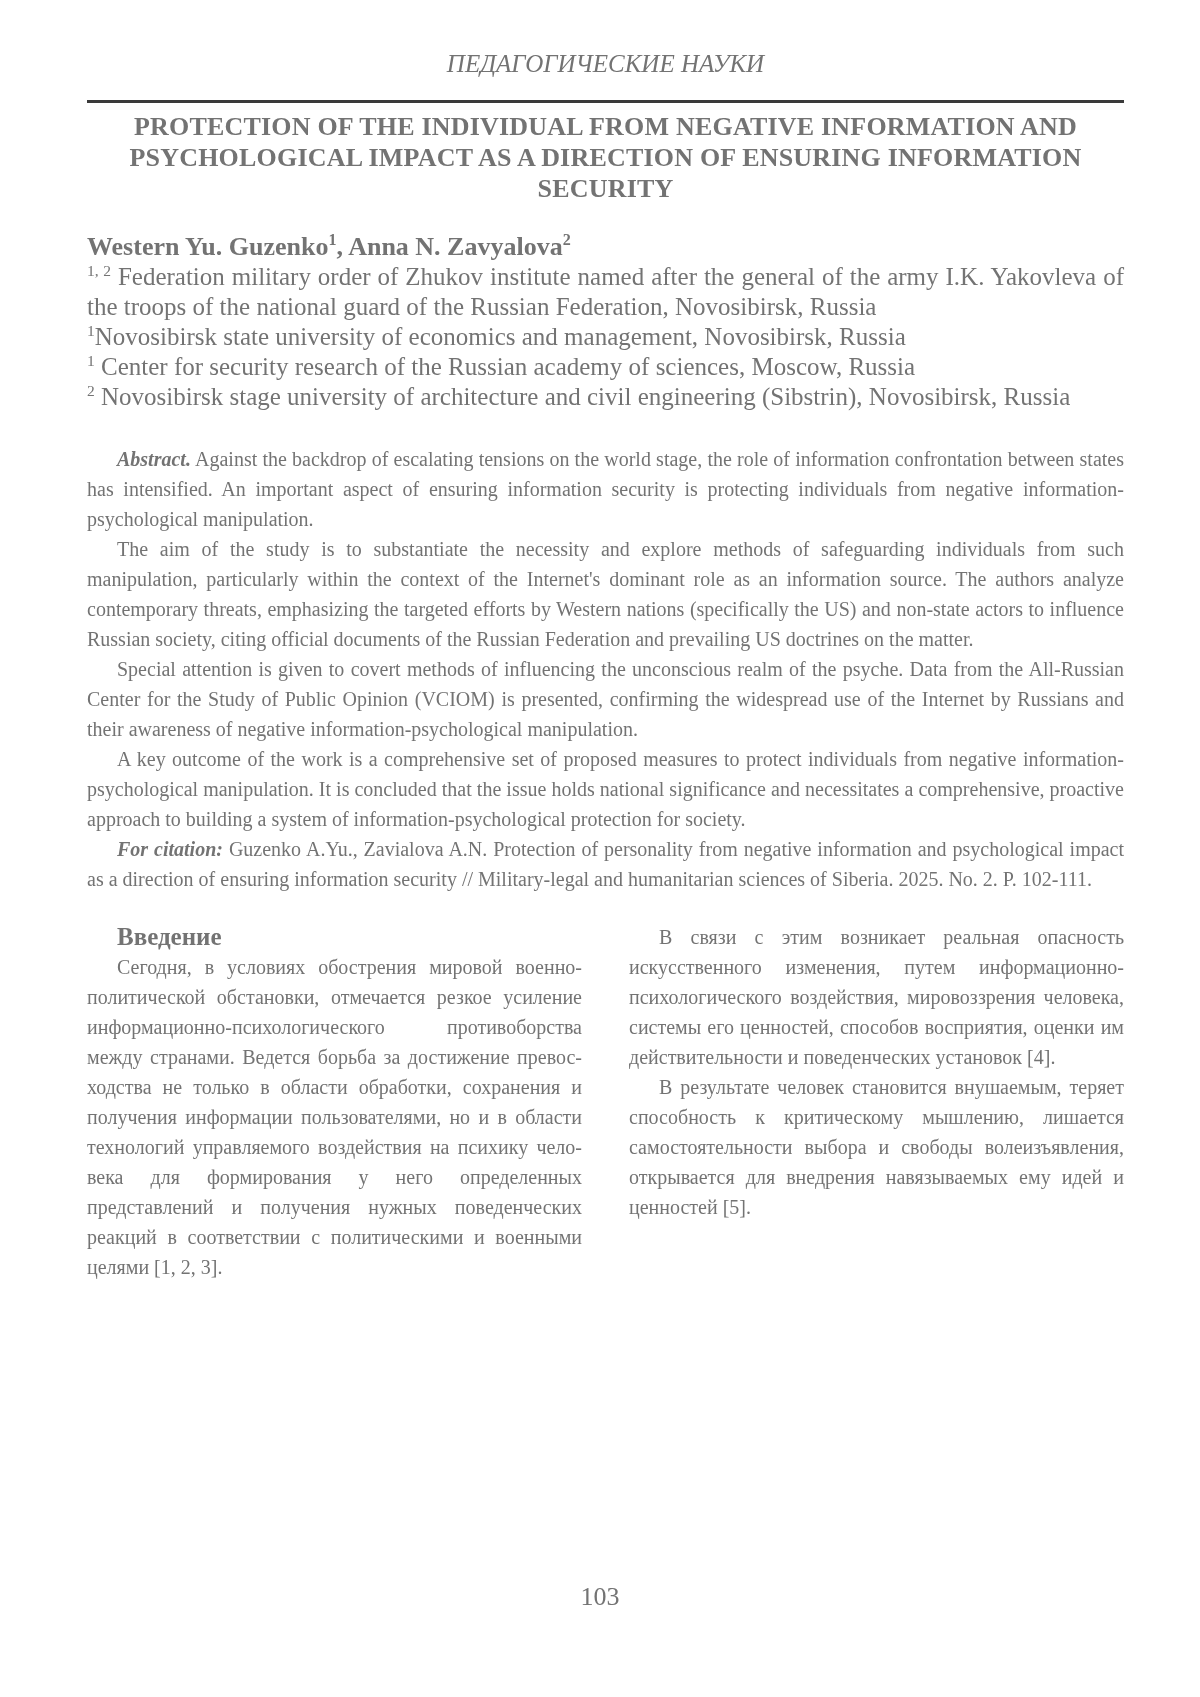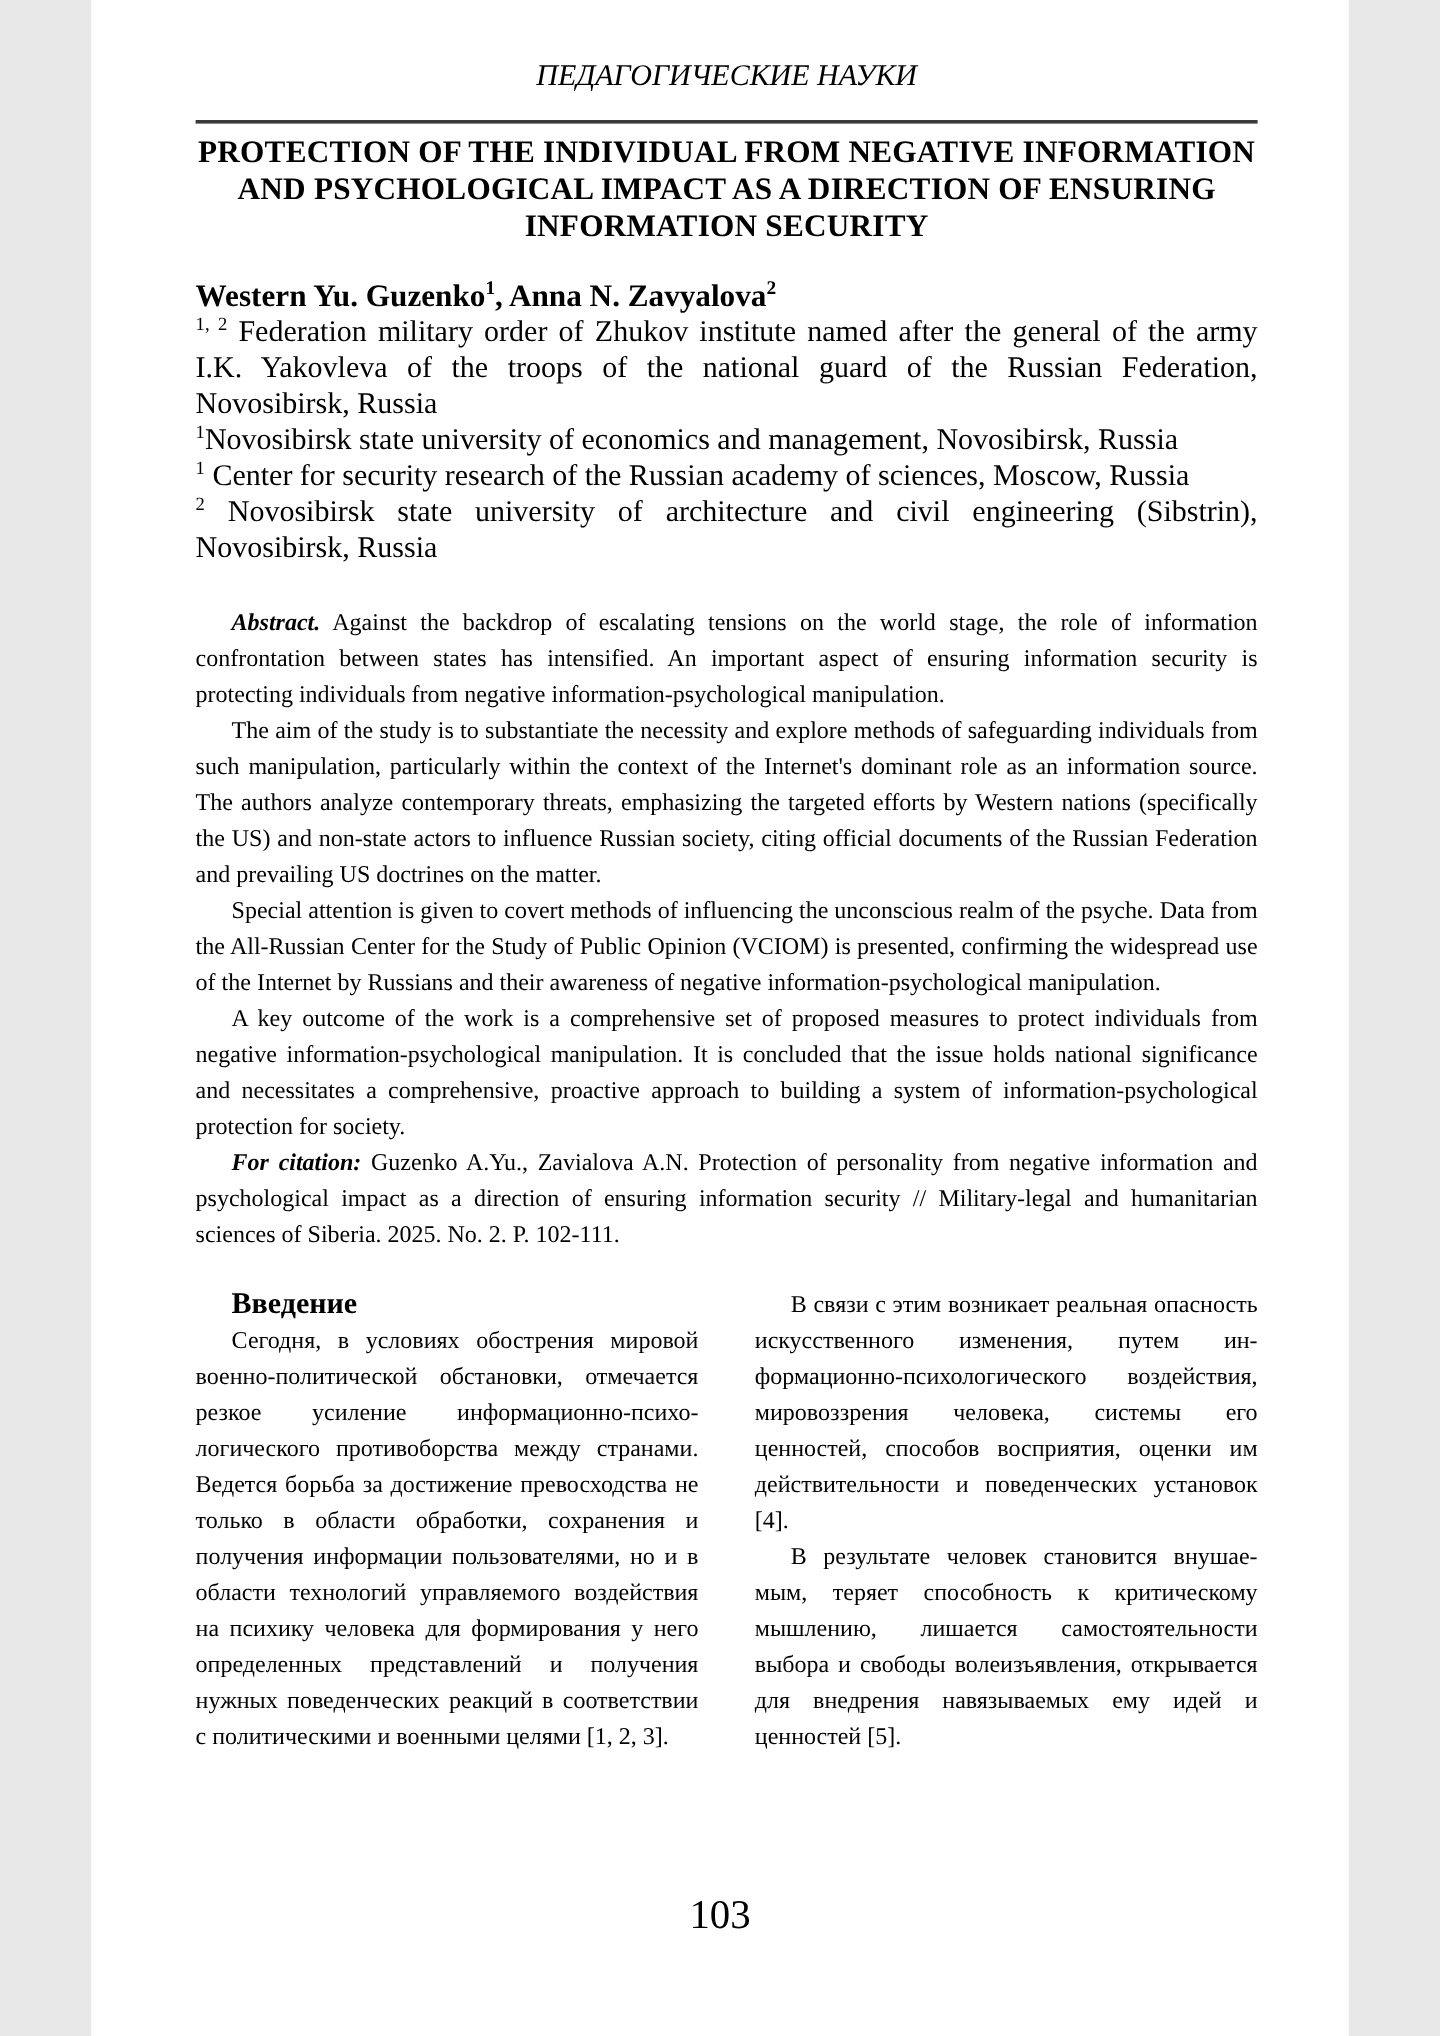--- a/index.html
+++ b/index.html
@@ -1,21 +1,21 @@
 <!DOCTYPE html>
 <html><head>
 <meta charset="utf-8">
 <style>
   html,body{margin:0;padding:0;background:#e8e8e8;}
   .page{
-    width:1048px;height:1697px;margin:0 auto;background:#ffffff;
+    width:1200px;height:1697px;margin:0 auto;background:#ffffff;
     position:relative;box-sizing:border-box;
     padding:50px 76px 0 87px;
     font-family:"Liberation Serif", serif;
-    color:#000000;
+    color:#737373;
   }
   .journal-header{
     margin:0;text-align:center;font-style:italic;
     font-size:25px;line-height:28px;font-weight:normal;
   }
   .header-rule{margin-top:22px;border-top:3px solid #3a3a3a;height:0;}
   .article-title{
     margin:8px 0 0 0;text-align:center;font-weight:bold;
     font-size:26px;line-height:31px;letter-spacing:0.2px;
   }
@@ -30,41 +30,41 @@
   .left-align{text-align:left;}
   .label{font-weight:bold;font-style:italic;}
   .columns{display:flex;gap:47px;margin-top:28px;}
   .col{flex:1;min-width:0;}
   .intro-heading{
     margin:0;font-size:25px;line-height:30px;font-weight:bold;
     text-indent:30px;
   }
   .page-number{
     position:absolute;top:1582px;left:0;right:0;
-    text-align:center;font-size:34px;line-height:30px;
+    text-align:center;font-size:26px;line-height:30px;
   }
 </style>
 </head>
 <body>
 
 <div class="page">
 
   <p class="journal-header">ПЕДАГОГИЧЕСКИЕ НАУКИ</p>
 
   <div class="header-rule"></div>
 
   <h1 class="article-title">PROTECTION OF THE INDIVIDUAL FROM NEGATIVE INFORMATION AND PSYCHOLOGICAL IMPACT AS A DIRECTION OF ENSURING INFORMATION SECURITY</h1>
 
   <p class="authors"><span>Western Yu. Guzenko</span><sup>1</sup><span>, </span><span>Anna N. Zavyalova</span><sup>2</sup></p>
 
   <div class="affiliations">
     <p><sup>1, 2</sup><span> Federation military order of Zhukov institute named after the general of the army I.K. Yakovleva of the troops of the national guard of the Russian Federation, Novosibirsk, Russia</span></p>
     <p><sup>1</sup><span>Novosibirsk state university of economics and management, Novosibirsk, Russia</span></p>
     <p><sup>1</sup><span> Center for security research of the Russian academy of sciences, Moscow, Russia</span></p>
-    <p><sup>2</sup><span> Novosibirsk state university of architecture and civil engineering (Sibstrin), Novosibirsk, Russia</span></p>
+    <p><sup>2</sup><span> Novosibirsk stage university of architecture and civil engineering (Sibstrin), Novosibirsk, Russia</span></p>
   </div>
 
   <div class="abstract-block">
     <p class="para justify"><span class="label">Abstract.</span> <span>Against the backdrop of escalating tensions on the world stage, the role of information confrontation between states has intensified. An important aspect of ensuring information security is protecting individuals from negative information-psychological manipulation.</span></p>
     <p class="para justify">The aim of the study is to substantiate the necessity and explore methods of safeguarding individuals from such manipulation, particularly within the context of the Internet's dominant role as an information source. The authors analyze contemporary threats, emphasizing the targeted efforts by Western nations (specifically the US) and non-state actors to influence Russian society, citing official documents of the Russian Federation and prevailing US doctrines on the matter.</p>
     <p class="para justify">Special attention is given to covert methods of influencing the unconscious realm of the psyche. Data from the All-Russian Center for the Study of Public Opinion (VCIOM) is presented, confirming the widespread use of the Internet by Russians and their awareness of negative information-psychological manipulation.</p>
     <p class="para justify">A key outcome of the work is a comprehensive set of proposed measures to protect individuals from negative information-psychological manipulation. It is concluded that the issue holds national significance and necessitates a comprehensive, proactive approach to building a system of information-psychological protection for society.</p>
     <p class="para justify"><span class="label">For citation:</span> <span>Guzenko A.Yu., Zavialova A.N. Protection of personality from negative information and psychological impact as a direction of ensuring information security // Military-legal and humanitarian sciences of Siberia. 2025. No. 2. P. 102-111.</span></p>
   </div>
 

